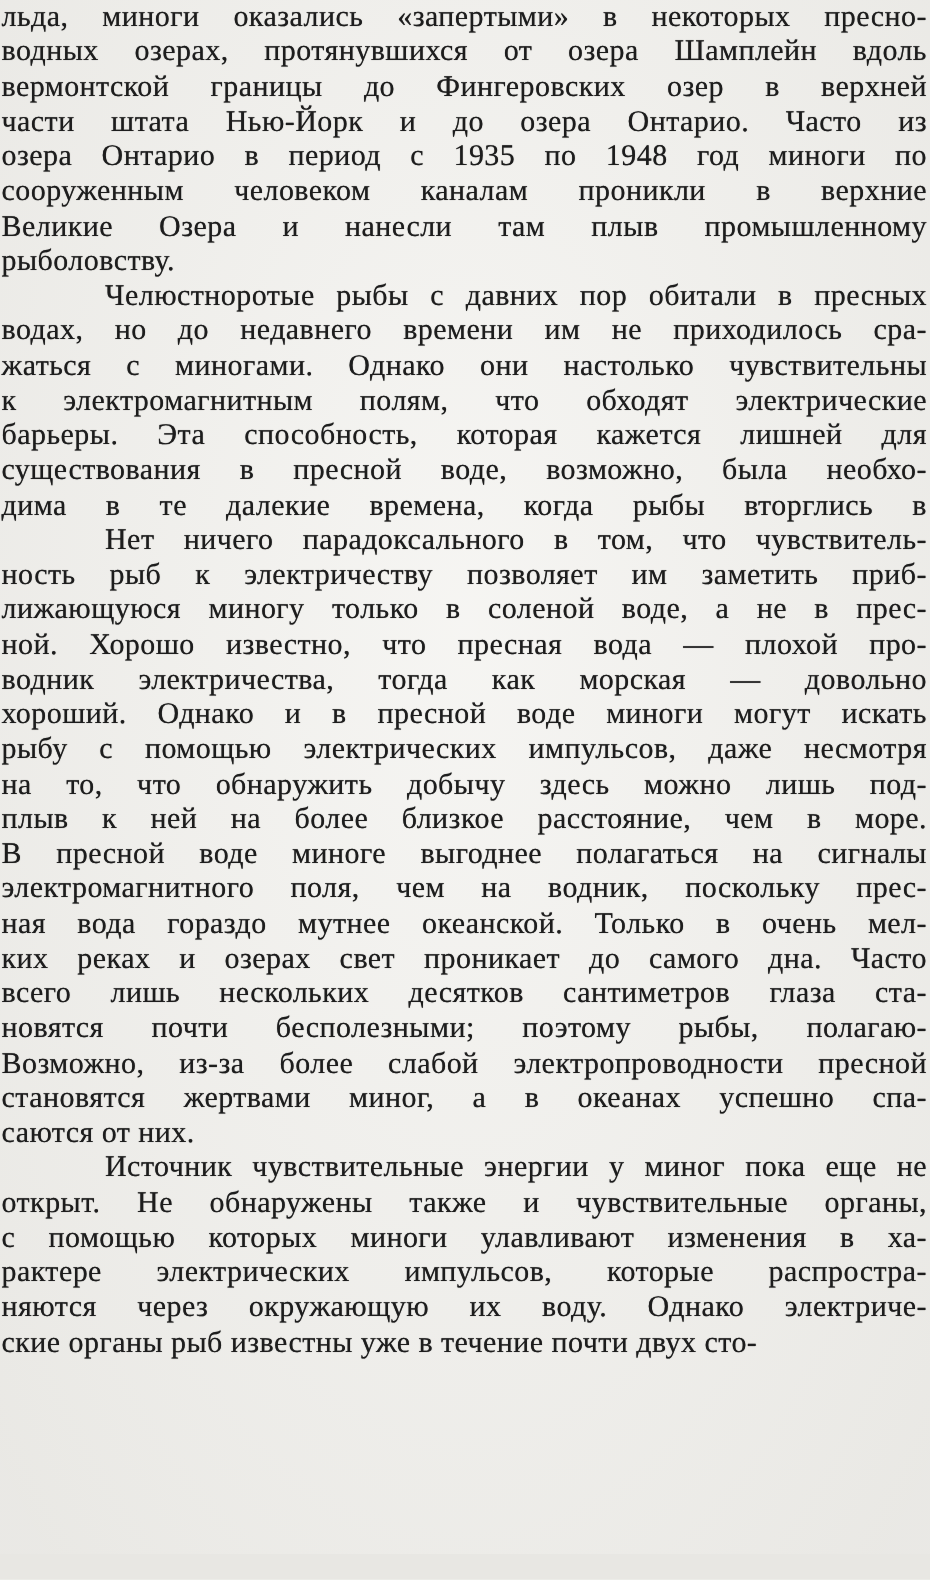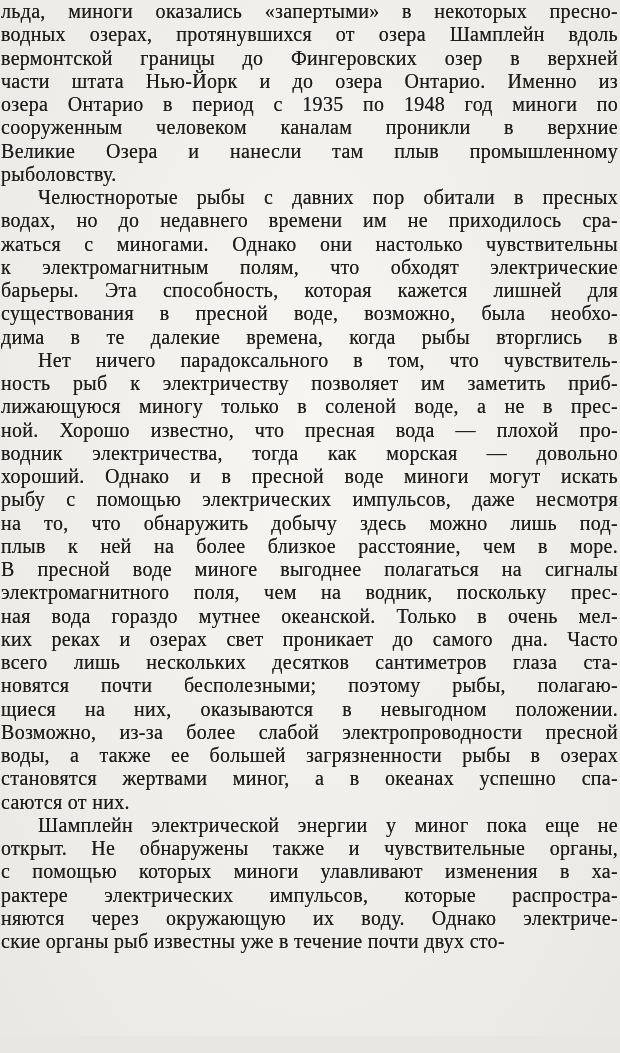--- a/index.html
+++ b/index.html
@@ -33,20 +33,21 @@
     white-space: nowrap;
     text-align: justify;
     text-align-last: justify;
     text-shadow: 0 0 0.5px rgba(20,20,20,0.75);
   }
   .line.last {
     text-align-last: left;
   }
   .line.indent {
     padding-left: 37px;
+    margin-left: 32px;
   }
   .page-number {
     position: absolute;
     left: 2px;
     top: 1040px;
     line-height: 24px;
     font-size: 20px;
     text-shadow: 0 0 0.5px rgba(20,20,20,0.75);
   }
   .speck {
@@ -61,21 +62,21 @@
   }
 </style>
 </head>
 <body>
 
 <div class="page">
   <div class="text-block" id="text-block">
       <div class="line">льда, миноги оказались «запертыми» в некоторых пресно-</div>
       <div class="line">водных озерах, протянувшихся от озера Шамплейн вдоль</div>
       <div class="line">вермонтской границы до Фингеровских озер в верхней</div>
-      <div class="line">части штата Нью-Йорк и до озера Онтарио. Именно из</div>
+      <div class="line">части штата Нью-Йорк и до озера Онтарио. Часто из</div>
       <div class="line">озера Онтарио в период с 1935 по 1948 год миноги по</div>
       <div class="line">сооруженным человеком каналам проникли в верхние</div>
       <div class="line">Великие Озера и нанесли там плыв промышленному</div>
       <div class="line last">рыболовству.</div>
       <div class="line indent">Челюстноротые рыбы с давних пор обитали в пресных</div>
       <div class="line">водах, но до недавнего времени им не приходилось сра-</div>
       <div class="line">жаться с миногами. Однако они настолько чувствительны</div>
       <div class="line">к электромагнитным полям, что обходят электрические</div>
       <div class="line">барьеры. Эта способность, которая кажется лишней для</div>
       <div class="line">существования в пресной воде, возможно, была необхо-</div>
@@ -88,26 +89,24 @@
       <div class="line">хороший. Однако и в пресной воде миноги могут искать</div>
       <div class="line">рыбу с помощью электрических импульсов, даже несмотря</div>
       <div class="line">на то, что обнаружить добычу здесь можно лишь под-</div>
       <div class="line">плыв к ней на более близкое расстояние, чем в море.</div>
       <div class="line">В пресной воде миноге выгоднее полагаться на сигналы</div>
       <div class="line">электромагнитного поля, чем на водник, поскольку прес-</div>
       <div class="line">ная вода гораздо мутнее океанской. Только в очень мел-</div>
       <div class="line">ких реках и озерах свет проникает до самого дна. Часто</div>
       <div class="line">всего лишь нескольких десятков сантиметров глаза ста-</div>
       <div class="line">новятся почти бесполезными; поэтому рыбы, полагаю-</div>
-      <div class="line">щиеся на них, оказываются в невыгодном положении.</div>
       <div class="line">Возможно, из-за более слабой электропроводности пресной</div>
-      <div class="line">воды, а также ее большей загрязненности рыбы в озерах</div>
       <div class="line">становятся жертвами миног, а в океанах успешно спа-</div>
       <div class="line last">саются от них.</div>
-      <div class="line indent">Шамплейн электрической энергии у миног пока еще не</div>
+      <div class="line indent">Источник чувствительные энергии у миног пока еще не</div>
       <div class="line">открыт. Не обнаружены также и чувствительные органы,</div>
       <div class="line">с помощью которых миноги улавливают изменения в ха-</div>
       <div class="line">рактере электрических импульсов, которые распростра-</div>
       <div class="line">няются через окружающую их воду. Однако электриче-</div>
       <div class="line last">ские органы рыб известны уже в течение почти двух сто-</div>
     </div>
   <div class="page-number">128</div>
   <div class="speck"></div>
 </div>
 

